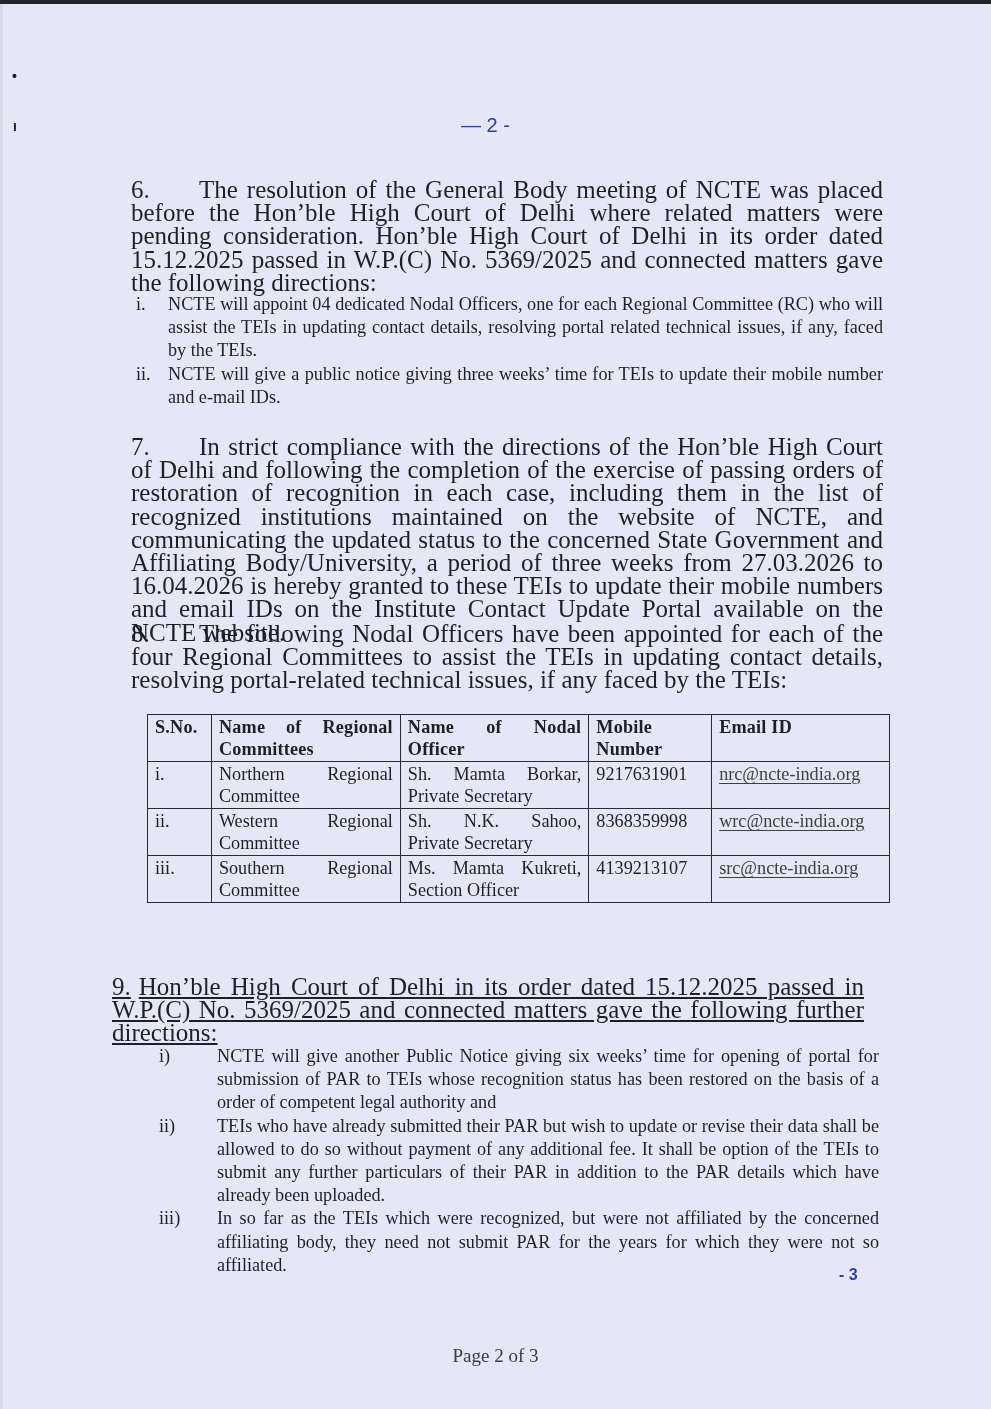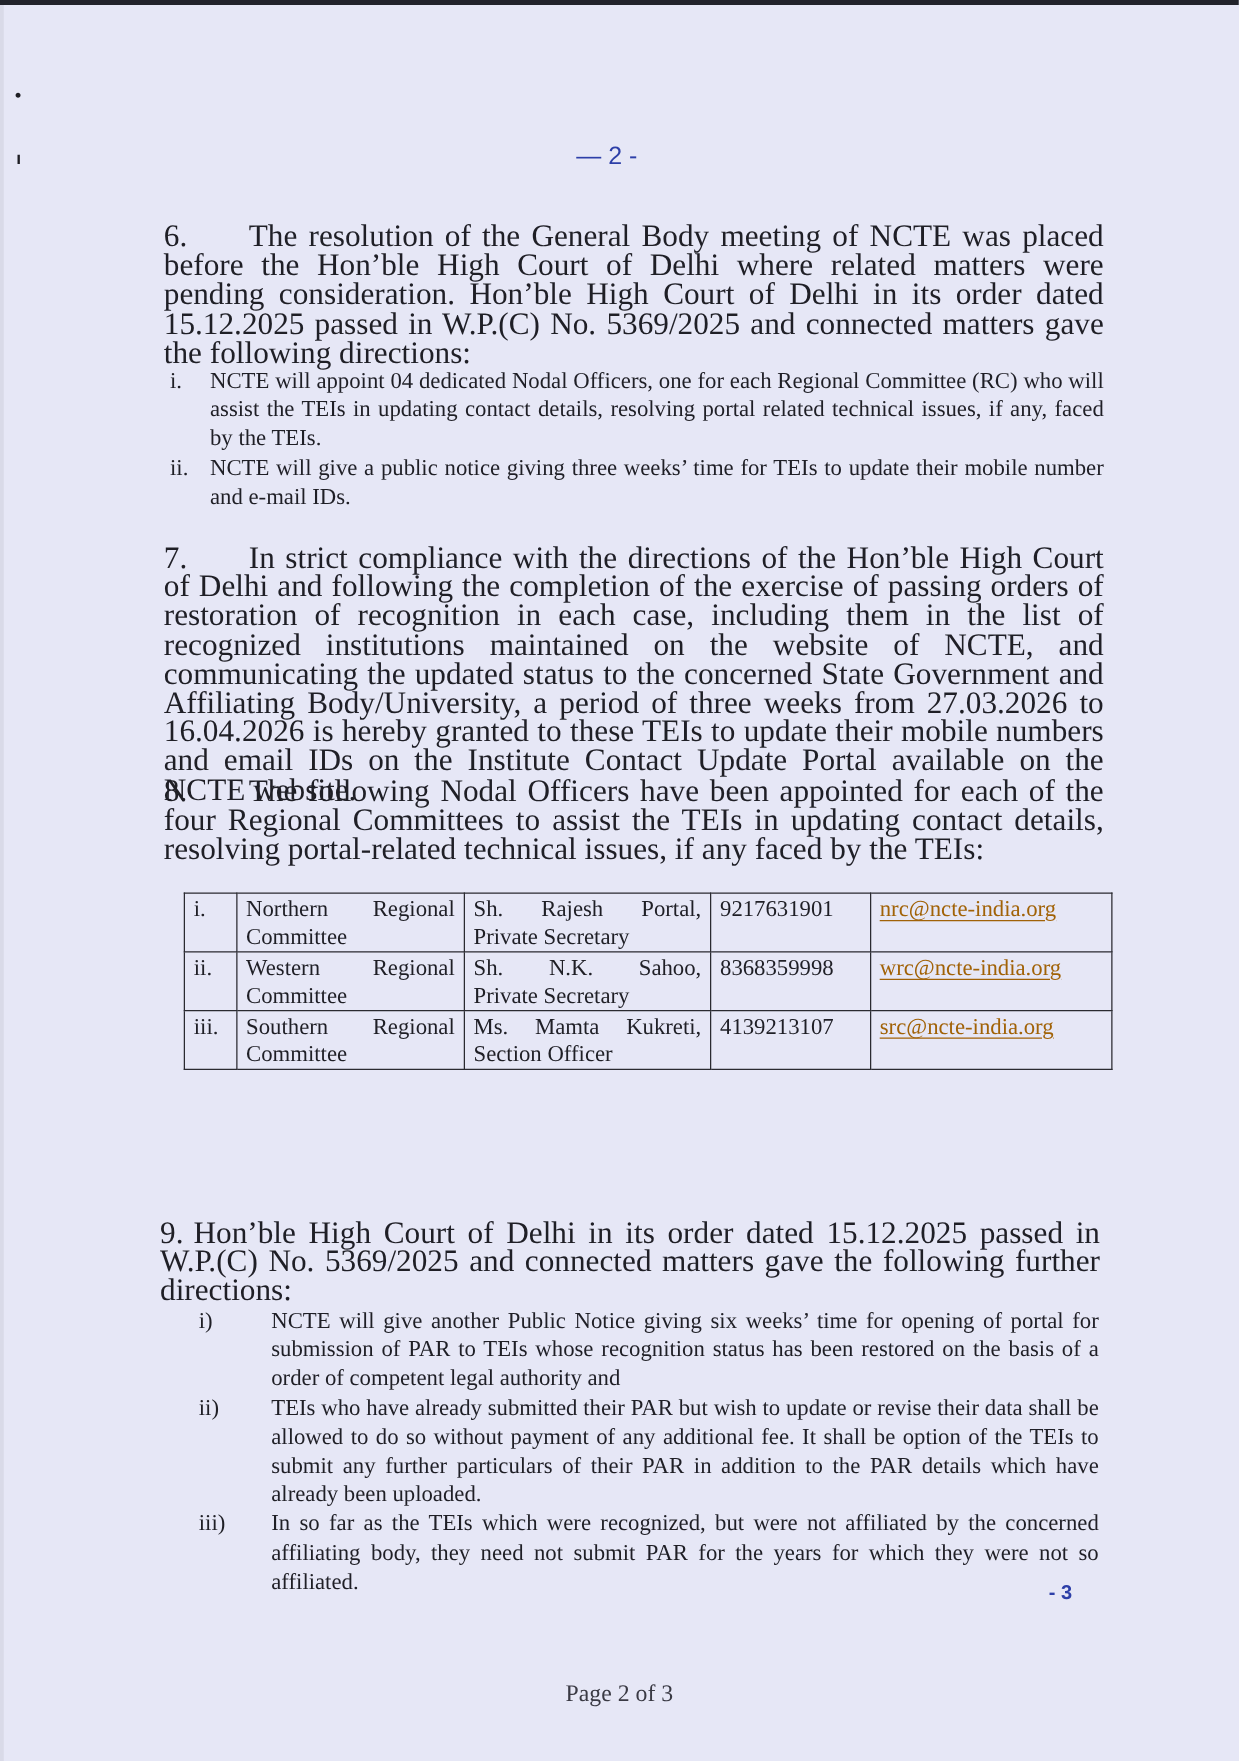--- a/index.html
+++ b/index.html
@@ -34,21 +34,21 @@
     width: 743px;
   }
   table.nodal th, table.nodal td {
     border: 1.4px solid #2a2a30; vertical-align: top;
     padding: 1px 7px 0 7px; text-align: justify;
   }
   table.nodal th { font-weight: bold; text-align: left; letter-spacing: 0.2px; }
   table.nodal tr { height: 47px; }
   .c1 { width: 49px; } .c2 { width: 175px; } .c3 { width: 175px; } .c4 { width: 108px; } .c5 { width: 164px; }
   .just { text-align-last: justify; display: block; }
-  .email { color: #a16207; text-decoration: underline; text-underline-offset: 3px; }
+  .email { color: #404040; text-decoration: underline; text-underline-offset: 3px; }
   .footer { position: absolute; left: 0; width: 991px; top: 1345px; text-align: center; font-size: 19px; color: #3a3a44; }
 </style>
 </head>
 <body>
 
 <div class="topbar"></div>
 <div class="leftedge"></div>
 
 <span class="mark" style="left:12px; top:68px; font-size:14px;">•</span>
 <span class="mark" style="left:13px; top:118px; font-size:14px;">ı</span>
@@ -67,45 +67,52 @@
 <div class="para" style="top:435px;">
   <span class="num">7.</span><span>In strict compliance with the directions of the Hon’ble High Court of Delhi and following the completion of the exercise of passing orders of restoration of recognition in each case, including them in the list of recognized institutions maintained on the website of NCTE, and communicating the updated status to the concerned State Government and Affiliating Body/University, a period of three weeks from 27.03.2026 to 16.04.2026 is hereby granted to these TEIs to update their mobile numbers and email IDs on the Institute Contact Update Portal available on the NCTE website.</span>
 </div>
 
 <div class="para" style="top:622px;">
   <span class="num">8.</span><span>The following Nodal Officers have been appointed for each of the four Regional Committees to assist the TEIs in updating contact details, resolving portal-related technical issues, if any faced by the TEIs:</span>
 </div>
 
 <table class="nodal">
   <tbody>
+      <tr>
+    <th class="c1">S.No.</th>
+    <th class="c2"><span class="just">Name of Regional</span><span>Committees</span></th>
+    <th class="c3"><span class="just">Name of Nodal</span><span>Officer</span></th>
+    <th class="c4"><span>Mobile</span><br><span>Number</span></th>
+    <th class="c5">Email ID</th>
+  </tr>
   <tr>
     <td>i.</td>
     <td><span class="just">Northern Regional</span><span>Committee</span></td>
-    <td><span class="just">Sh. Rajesh Portal,</span><span>Private Secretary</span></td>
+    <td><span class="just">Sh. Mamta Borkar,</span><span>Private Secretary</span></td>
     <td>9217631901</td>
     <td><a class="email">nrc@ncte-india.org</a></td>
   </tr>
   <tr>
     <td>ii.</td>
     <td><span class="just">Western Regional</span><span>Committee</span></td>
     <td><span class="just">Sh. N.K. Sahoo,</span><span>Private Secretary</span></td>
     <td>8368359998</td>
     <td><a class="email">wrc@ncte-india.org</a></td>
   </tr>
   <tr>
     <td>iii.</td>
     <td><span class="just">Southern Regional</span><span>Committee</span></td>
     <td><span class="just">Ms. Mamta Kukreti,</span><span>Section Officer</span></td>
     <td>4139213107</td>
     <td><a class="email">src@ncte-india.org</a></td>
   </tr>
 </tbody>
   </table>
 
-<div class="para para9" style="top:975px; left:128px; width:752px;">
+<div class="para para9" style="top:975px; left:112px; width:752px;text-decoration:underline;">
   <span class="num9">9.</span><span>Hon’ble High Court of Delhi in its order dated 15.12.2025 passed in W.P.(C) No. 5369/2025 and connected matters gave the following further directions:</span>
 </div>
 
 <ul class="list list2">
   <li><span class="marker">i)</span><span>NCTE will give another Public Notice giving six weeks’ time for opening of portal for submission of PAR to TEIs whose recognition status has been restored on the basis of a order of competent legal authority and</span></li>
   <li><span class="marker">ii)</span><span>TEIs who have already submitted their PAR but wish to update or revise their data shall be allowed to do so without payment of any additional fee. It shall be option of the TEIs to submit any further particulars of their PAR in addition to the PAR details which have already been uploaded.</span></li>
   <li><span class="marker">iii)</span><span>In so far as the TEIs which were recognized, but were not affiliated by the concerned affiliating body, they need not submit PAR for the years for which they were not so affiliated.</span></li>
 </ul>
 
 <div class="hand" style="left:839px; top:1266px; font-size:16px; font-weight:bold;">- 3</div>

